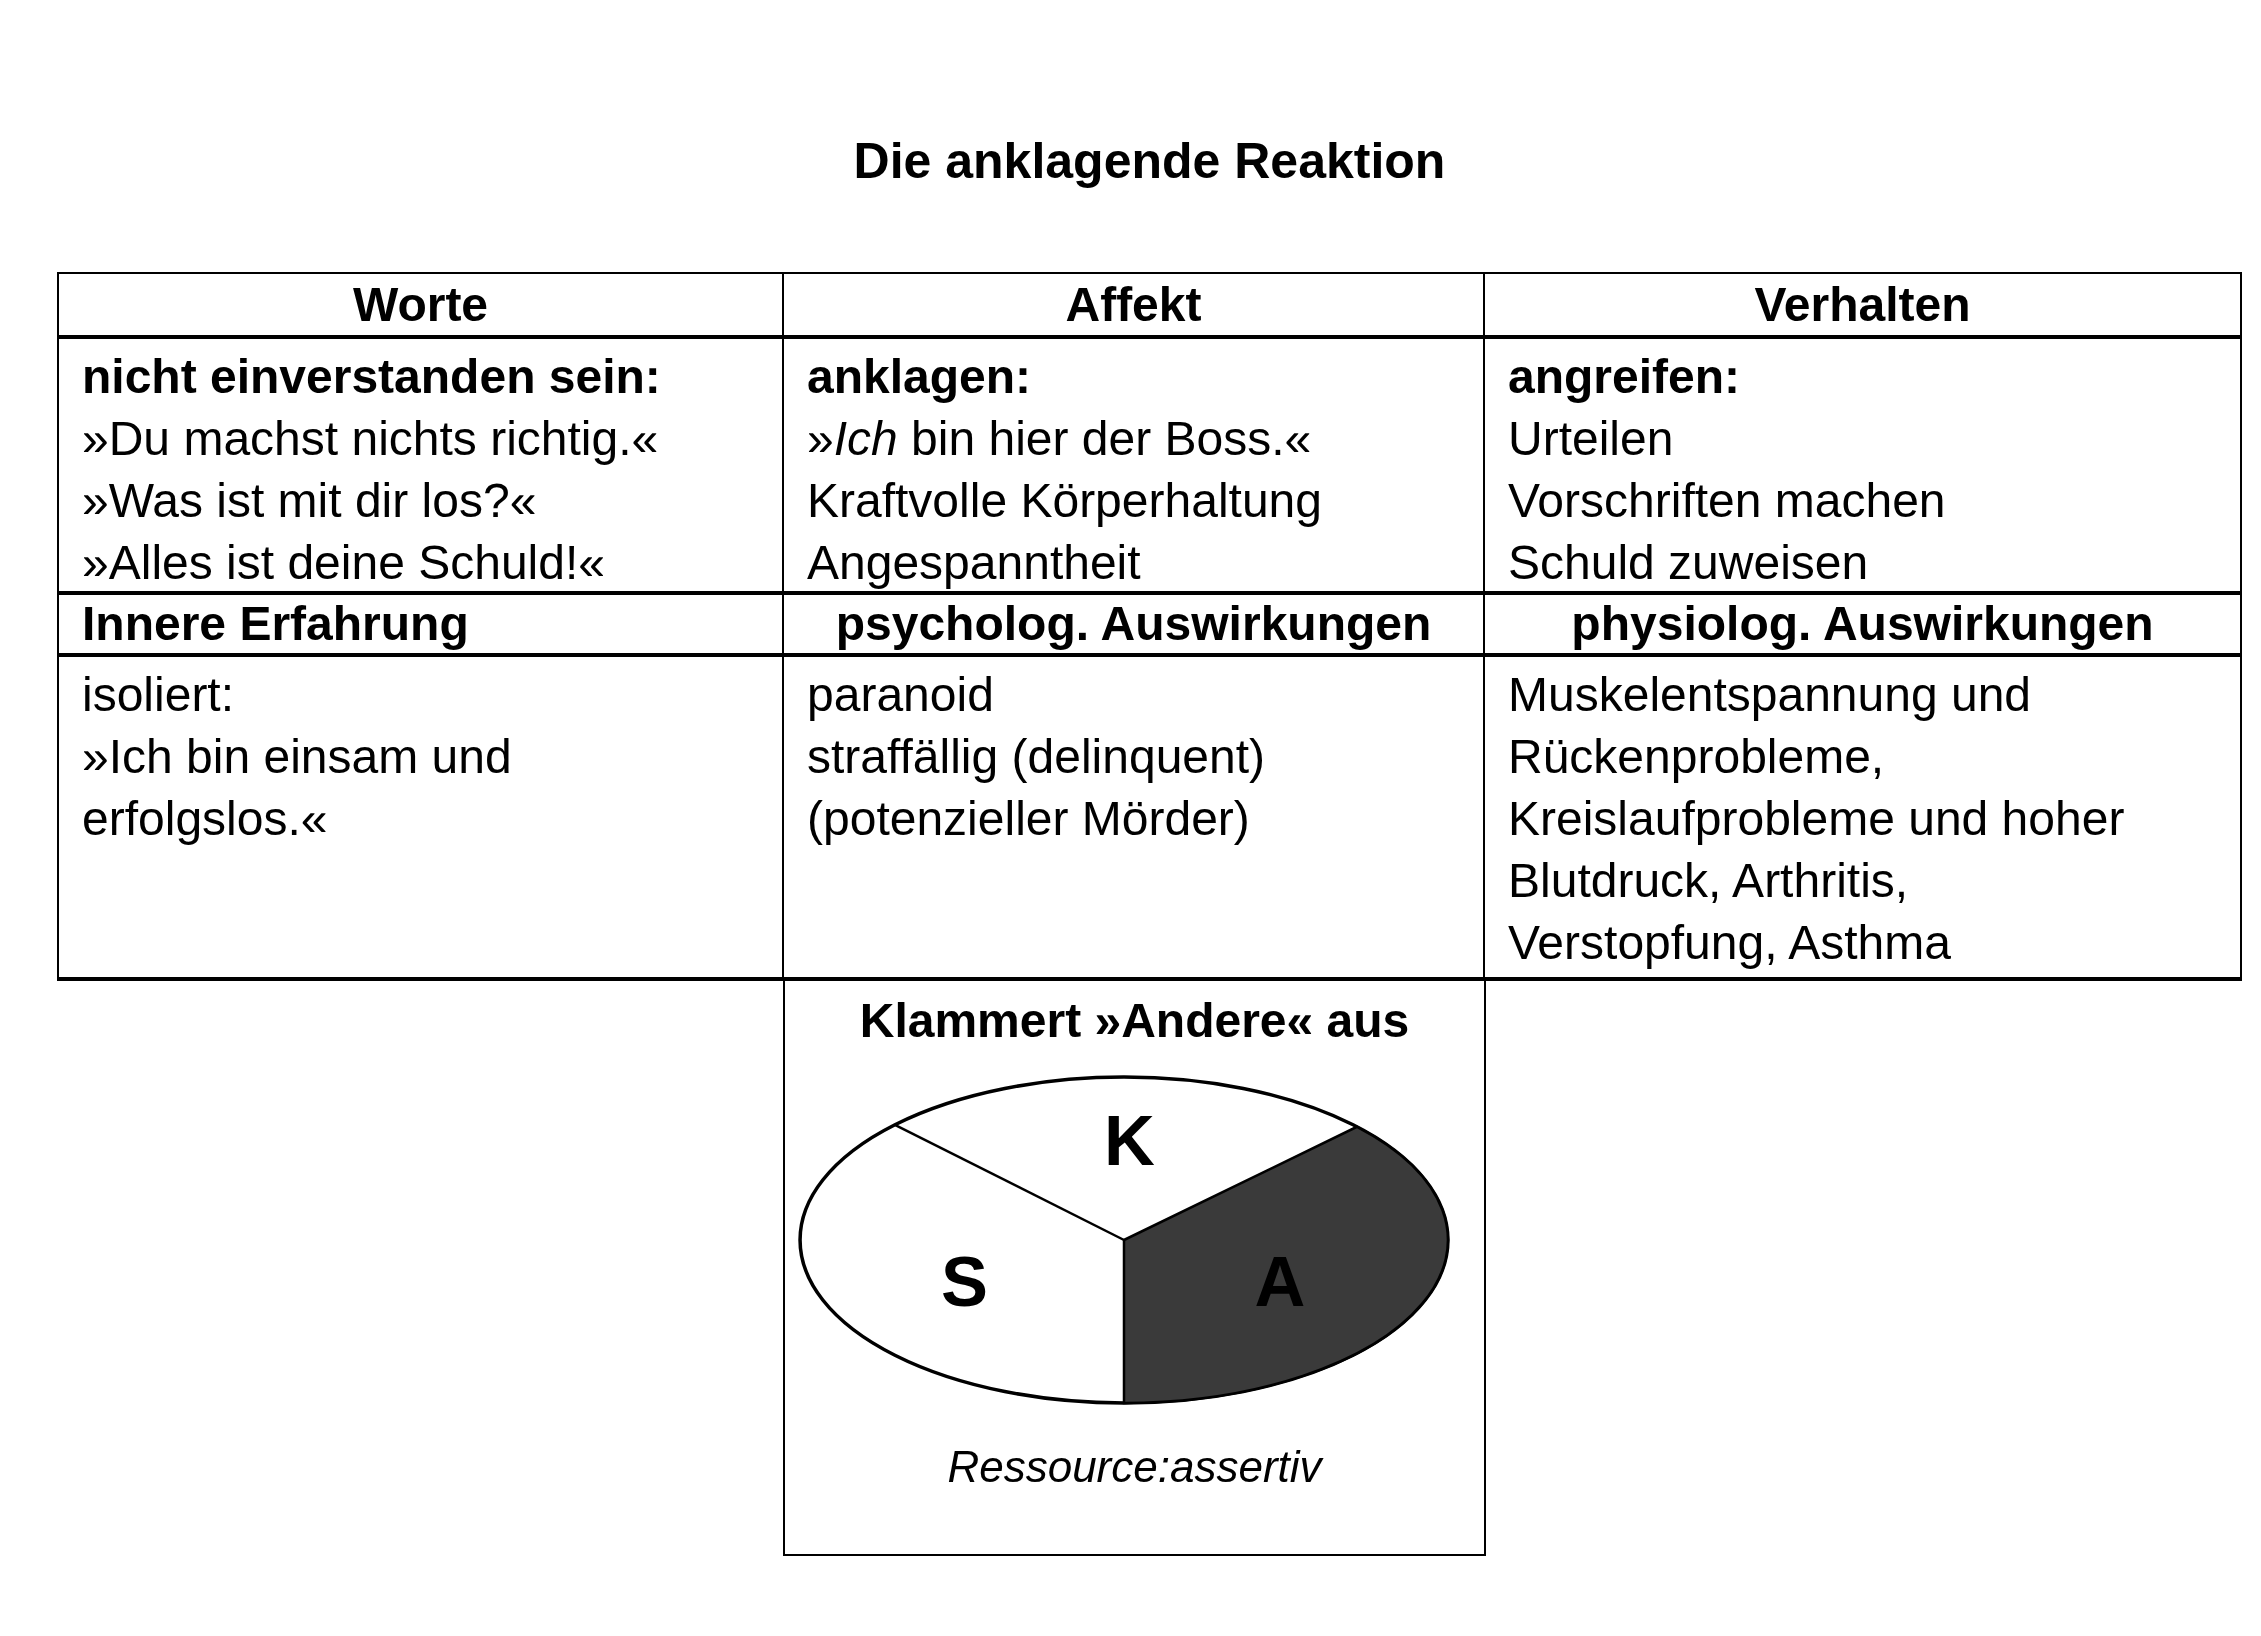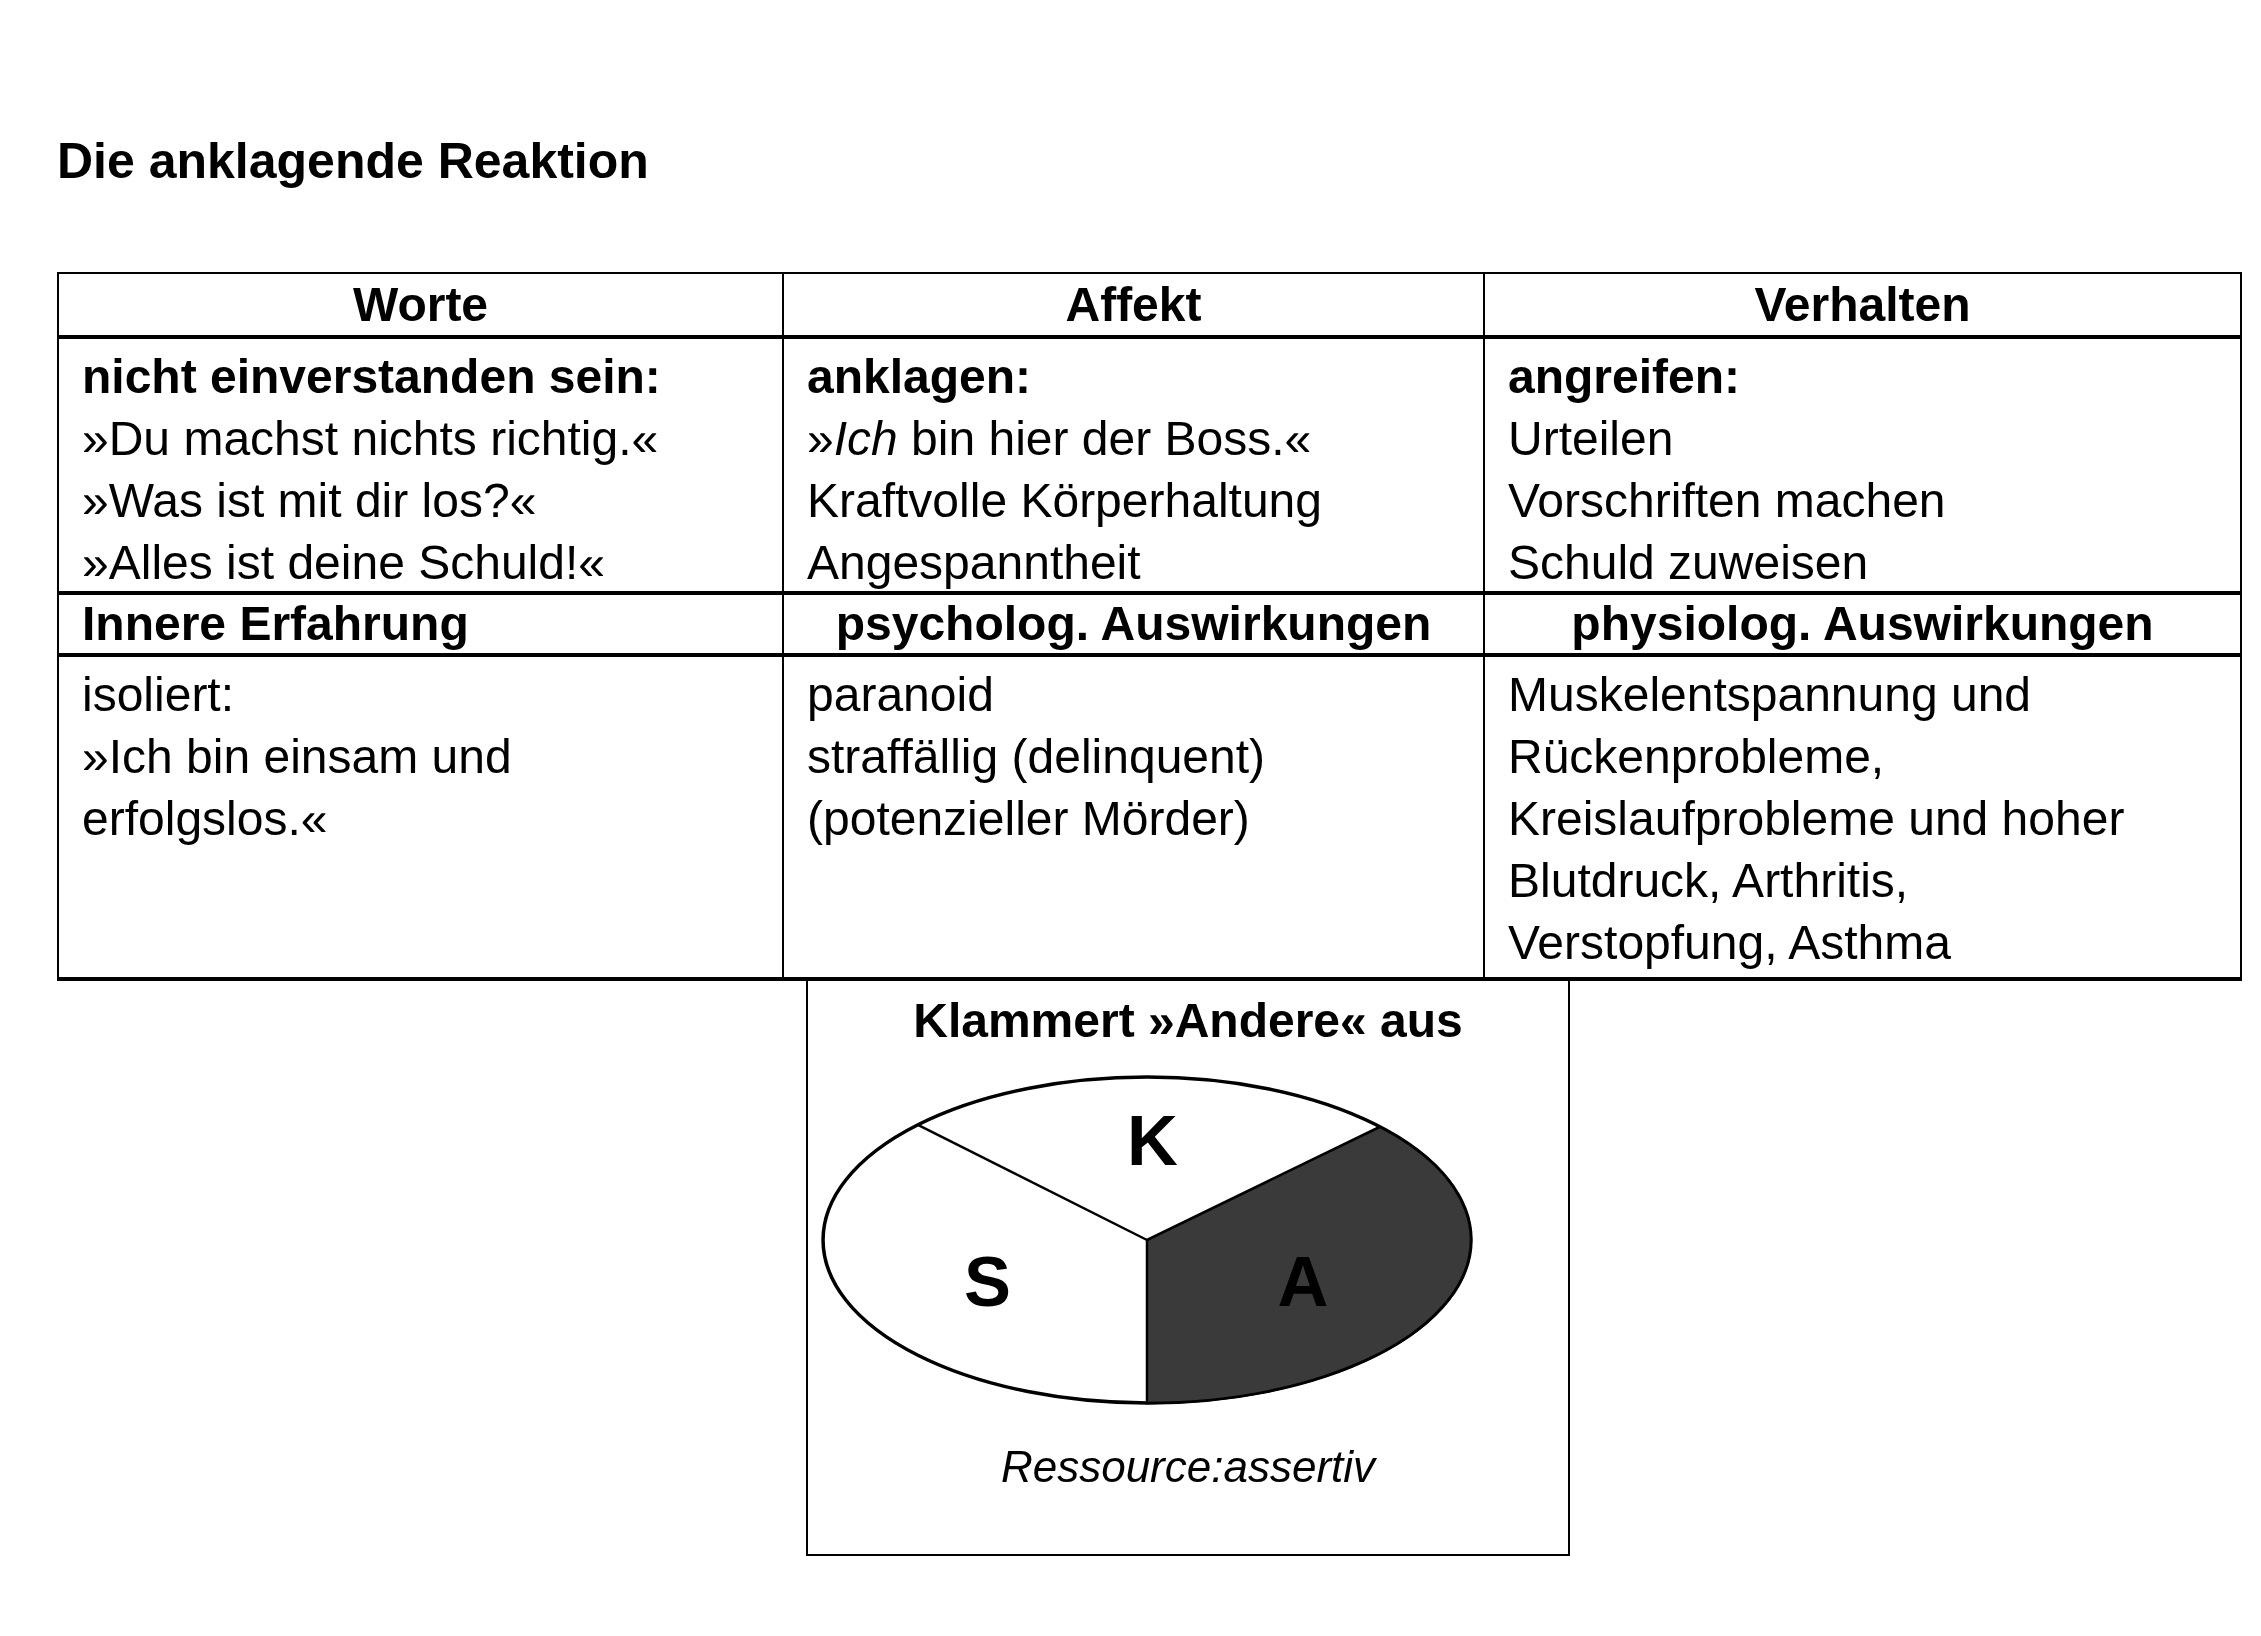--- a/index.html
+++ b/index.html
@@ -10,21 +10,21 @@
     background: #ffffff;
     font-family: "Liberation Sans", sans-serif;
     color: #000000;
     overflow: hidden;
   }
   .title {
     position: absolute;
     left: 57px;
     top: 132px;
     width: 2185px;
-    text-align: left;
+    text-align: center;
     font-size: 50px;
     font-weight: bold;
     line-height: 58px;
   }
   .tbl {
     position: absolute;
     left: 57px;
     top: 272px;
     width: 2185px;
     height: 709px;
@@ -60,28 +60,27 @@
   .sub-center {
     display: flex;
     align-items: center;
     justify-content: center;
     font-weight: bold;
   }
   .bbox {
     position: absolute;
     left: 783px;
     top: 981px;
-    width: 764px;
+    width: 703px;
     height: 575px;
     box-sizing: border-box;
     border-left: 2.5px solid #000;
     border-right: 2.5px solid #000;
     border-bottom: 2.5px solid #000;
     background: #ffffff;
-    margin-left: 23px;
   }
   .bbox-heading {
     margin-top: 9px;
     text-align: center;
     font-size: 48px;
     font-weight: bold;
     line-height: 62px;
   }
   .pie-svg {
     display: block;

